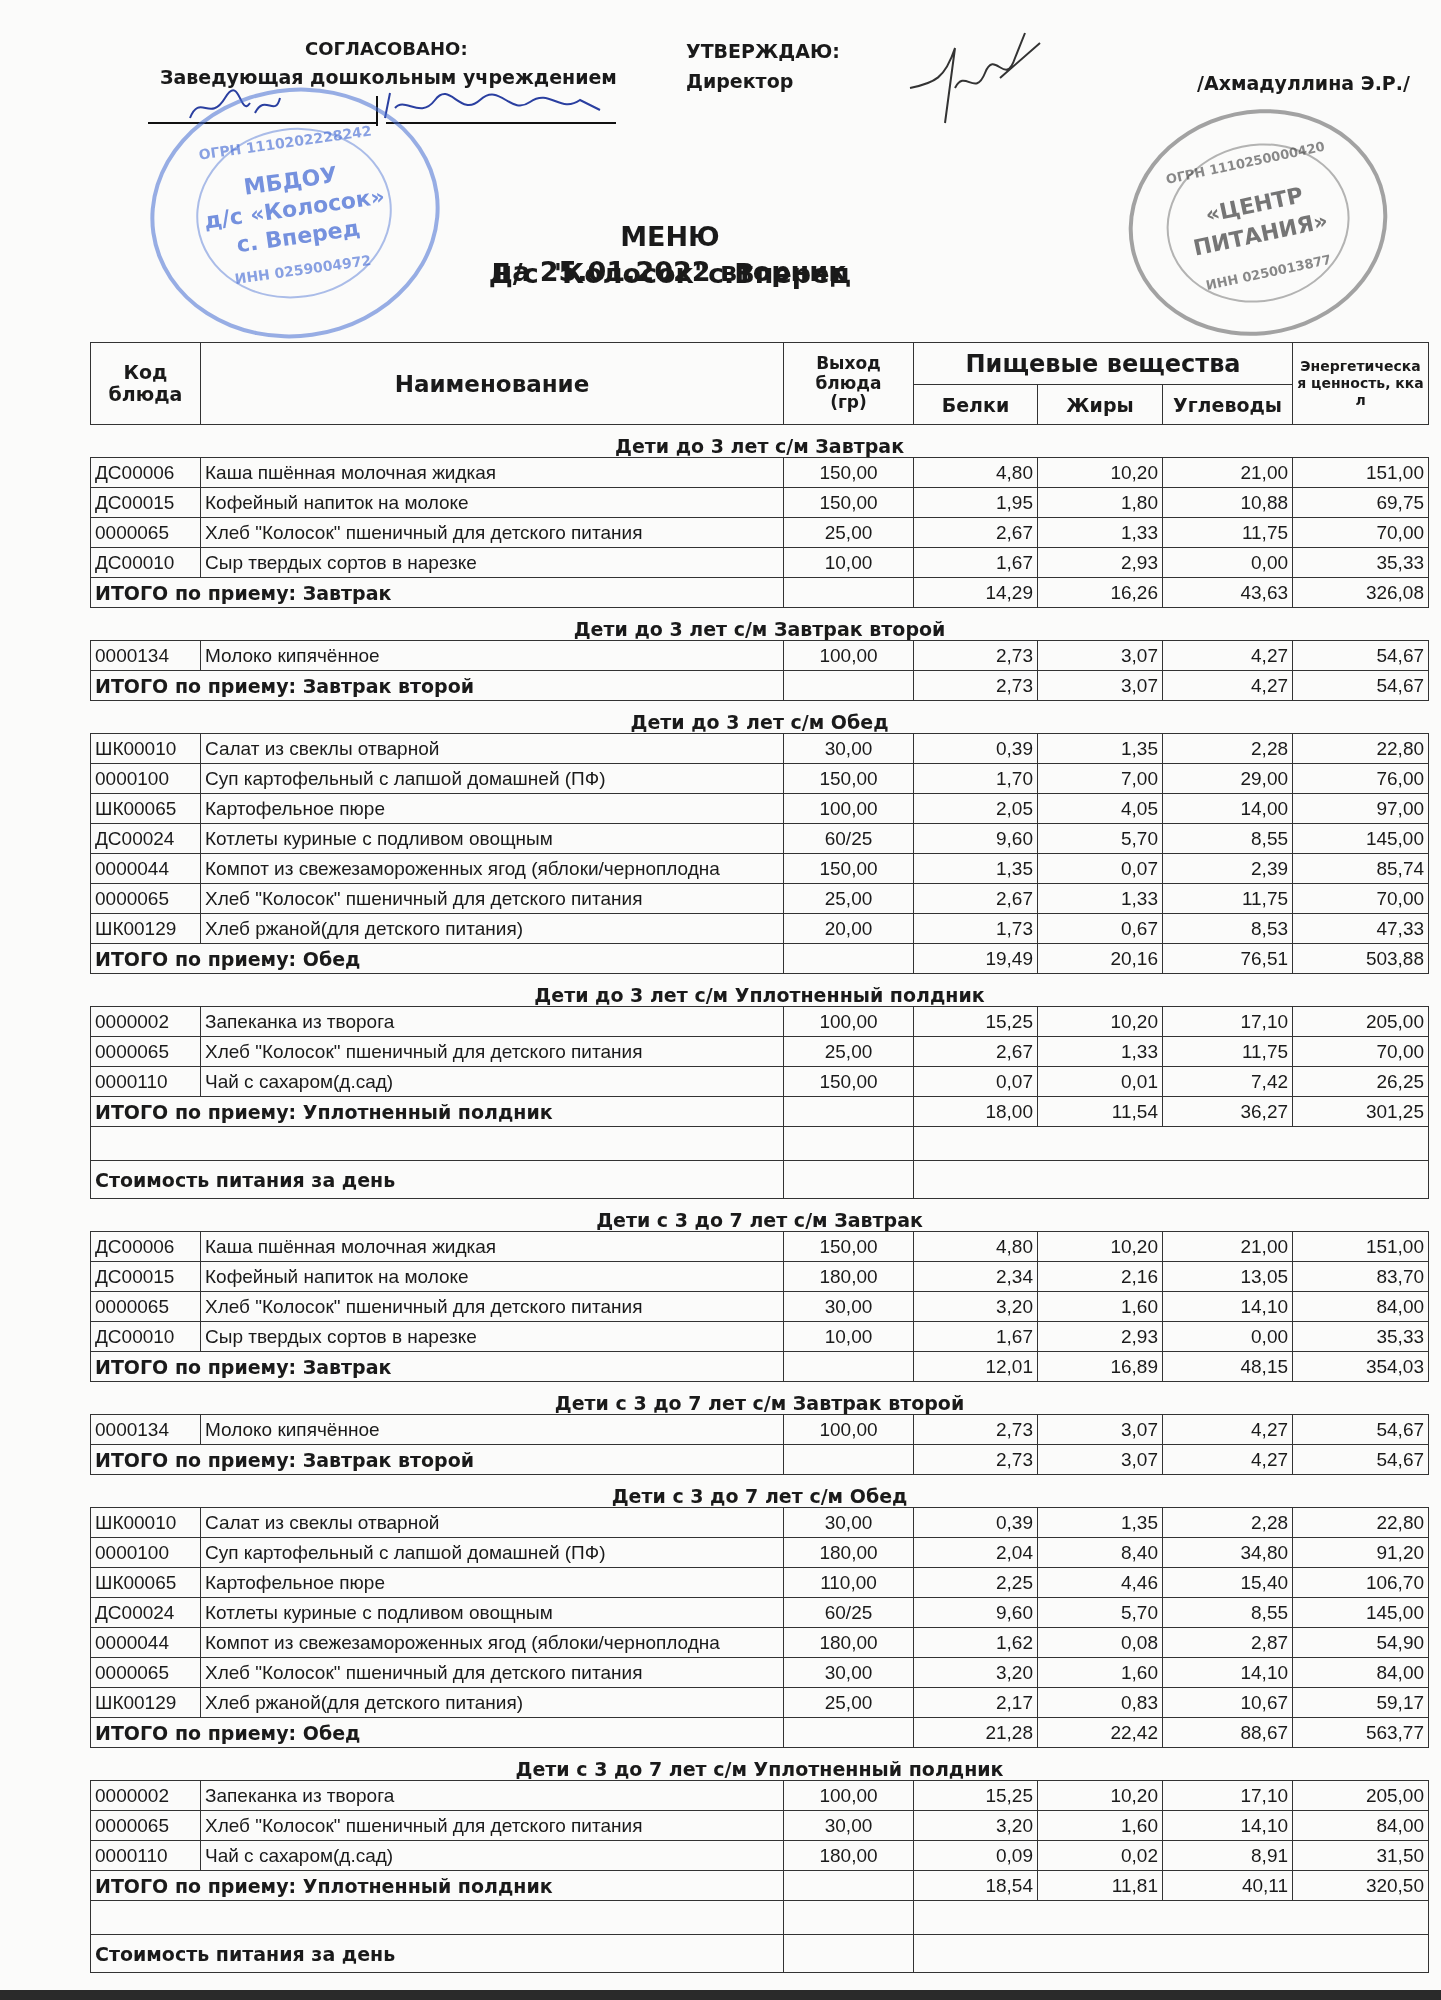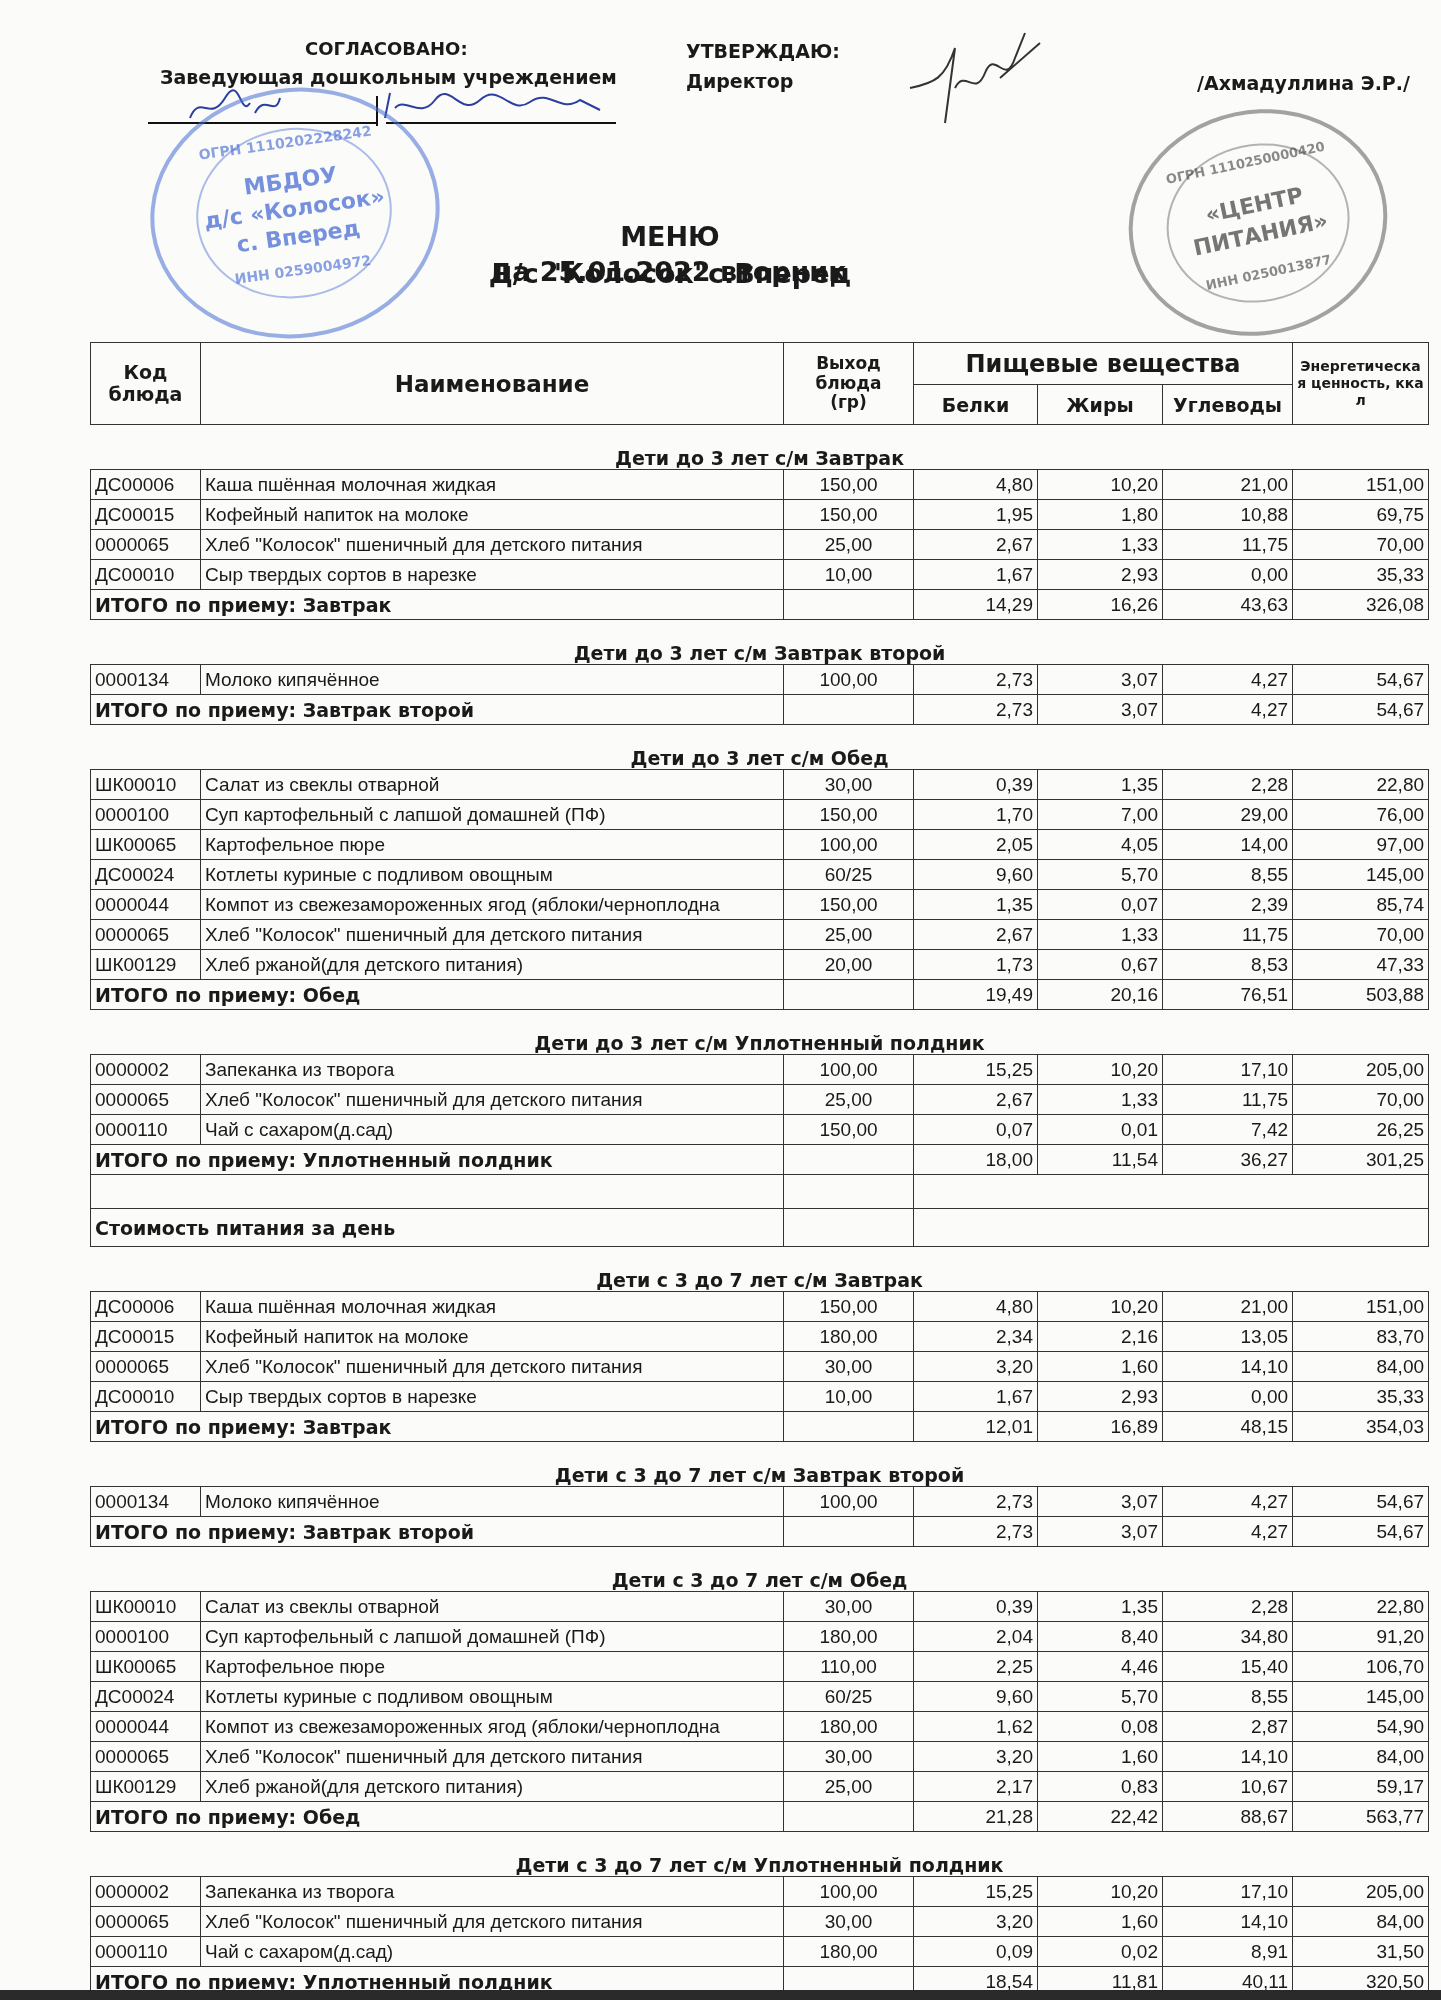--- a/index.html
+++ b/index.html
@@ -33,21 +33,21 @@
   .signature { position: absolute; }
 
   table.menu { position: absolute; left: 90px; top: 342px; width: 1338px; border-collapse: collapse; table-layout: fixed; font-family: "Liberation Sans", sans-serif; }
   table.menu td, table.menu th { border: 1.5px solid #333; height: 30px; padding: 0 4px; font-size: 19px; white-space: nowrap; overflow: hidden; }
   table.menu th { font-weight: bold; text-align: center; font-family: "DejaVu Sans", sans-serif; }
   table.menu th.big { font-size: 23px; }
   table.menu th.mid { font-size: 17px; line-height: 1.15; }
   table.menu th.sm { font-size: 14px; line-height: 1.2; }
   table.menu th.nutr { font-size: 19px; height: 40px; }
   table.menu tr.head1 th { height: 42px; }
-  tr.section td { border-left: none; border-right: none; text-align: center; font-weight: bold; font-family: "DejaVu Sans", sans-serif; font-size: 19px; height: 32px; padding-top: 22px; }
+  tr.section td { border-left: none; border-right: none; text-align: center; font-weight: bold; font-family: "DejaVu Sans", sans-serif; font-size: 19px; height: 32px; padding-top: 10px; }
   td.code { font-family: "Liberation Sans", sans-serif; }
   td.num { text-align: right; }
   td.center { text-align: center; }
   tr.total td.label { font-weight: bold; font-family: "DejaVu Sans", sans-serif; font-size: 19px; }
   tr.cost td.label { font-weight: bold; font-family: "DejaVu Sans", sans-serif; font-size: 19px; }
   tr.blank td { height: 34px; }
   tr.cost td { height: 38px; }
 
   .bottom-bar { position: absolute; left: 0; top: 1990px; width: 1441px; height: 10px; background: #2a2a2a; }
 </style>

